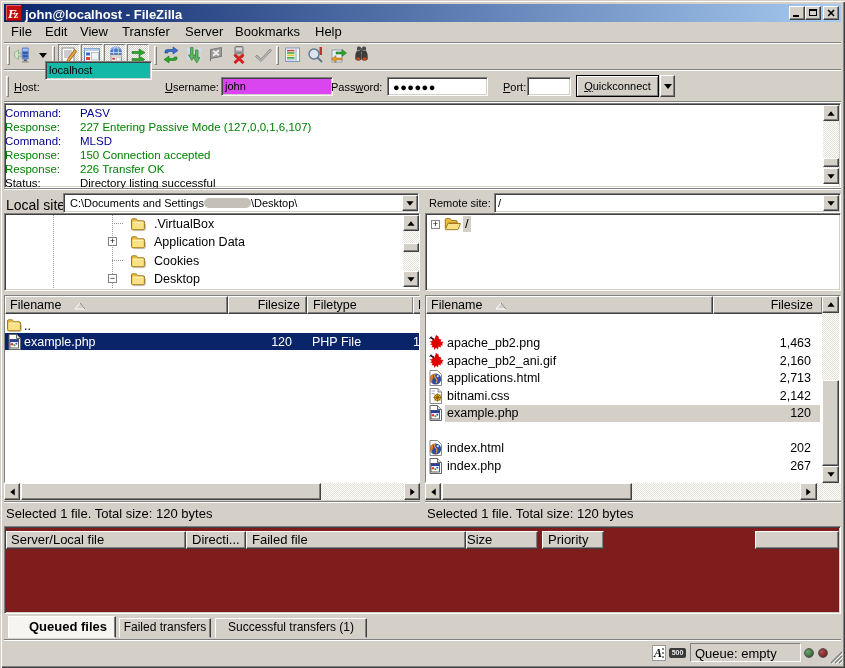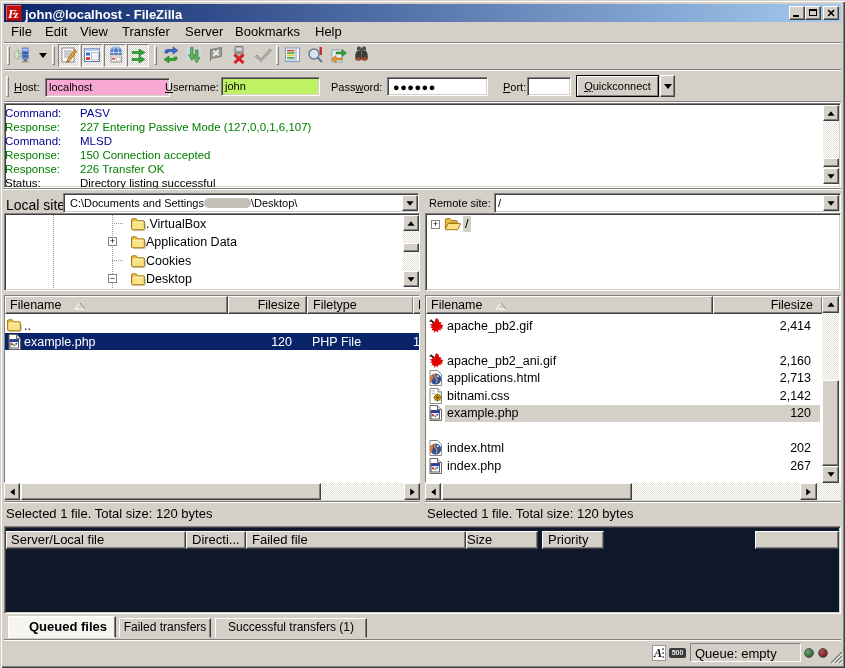--- a/index.html
+++ b/index.html
@@ -15,21 +15,21 @@
 .tri-down{border-left:4px solid transparent;border-right:4px solid transparent;border-top:5px solid #000}
 .tri-left{border-top:4px solid transparent;border-bottom:4px solid transparent;border-right:5px solid #000}
 .tri-right{border-top:4px solid transparent;border-bottom:4px solid transparent;border-left:5px solid #000}
 .sb-btn{position:absolute;background:#d4d0c8;border:1px solid;border-color:#fff #404040 #404040 #fff;box-shadow:inset -1px -1px 0 #808080;display:flex;align-items:center;justify-content:center}
 .sb-thumb{position:absolute;background:#d4d0c8;border:1px solid;border-color:#fff #404040 #404040 #fff;box-shadow:inset -1px -1px 0 #808080}
 u{text-decoration:underline}
 .hdrcell{position:absolute;top:0;height:18px;background:#d4d0c8;border:1px solid;border-color:#fff #404040 #404040 #fff;box-shadow:inset -1px -1px 0 #808080;line-height:16px;white-space:nowrap;overflow:hidden}
 .vdots{background-image:linear-gradient(#999 1px,transparent 1px);background-size:1px 2px}
 .hdots{background-image:linear-gradient(90deg,#999 1px,transparent 1px);background-size:2px 1px}
 .treerow{height:18px;display:flex;align-items:center;white-space:nowrap}
-.treelabel{margin-left:0}
+.treelabel{margin-left:8px}
 .plusbox{width:9px;height:9px;background:#fff;border:1px solid #848484;font-size:9px;line-height:7px;text-align:center;color:#000}
 .plusbox span{position:relative;top:0;left:0;font-family:"Liberation Mono",monospace}
 .rrow{left:2px;width:412px;height:17px;display:flex;align-items:center}
 .rrow .icon{width:16px;height:16px;display:inline-block;position:relative}
 .rrow .fname{margin-left:3px}
 .rrow .fsize{position:absolute;right:29px;text-align:right}
 </style></head>
 <body>
 <svg width="0" height="0" style="position:absolute">
 <defs>
@@ -227,25 +227,25 @@
   <ellipse cx="12.7" cy="13.8" rx="2.2" ry="1.6" fill="#c04818"></ellipse>
   <path d="M4.5 7 Q5.5 6.3 6.5 7" stroke="#6a6a6a" stroke-width="0.8" fill="none"></path>
 </svg>
 </div>
 
 <div class="abs" style="left:4px;top:69px;width:837px;height:1px;background:#808080"></div>
 <div class="abs" style="left:4px;top:70px;width:837px;height:1px;background:#fff"></div>
 
 <div class="abs" style="left:6px;top:76px;width:3px;height:21px;border:1px solid;border-color:#fff #808080 #808080 #fff"></div>
 <div class="abs" style="left:14px;top:81px;font-size:11px"><u>H</u>ost:</div>
-<div class="abs sunken2" style="left:45px;top:78px;width:125px;height:19px;background:#f9a8d4">
+<div class="abs sunken2" style="left:45px;top:61px;width:107px;height:19px;background:#14b8a6">
     <div style="padding:2px 0 0 3px;font-size:11px">localhost</div>
   </div>
 <div class="abs" style="left:165px;top:81px;font-size:11px"><u>U</u>sername:</div>
-<div class="abs sunken2" style="left:221px;top:77px;width:99px;height:19px;background:#bef264">
+<div class="abs sunken2" style="left:221px;top:77px;width:112px;height:19px;background:#d946ef">
     <div style="padding:2px 0 0 3px;font-size:11px">john</div>
   </div>
 <div class="abs" style="left:331px;top:81px;font-size:11px">Pass<u>w</u>ord:</div>
 <div class="abs sunken2" style="left:387px;top:77px;width:101px;height:19px;background:#fff">
     <div style="padding:3px 0 0 5px;font-size:11px;letter-spacing:0.5px">●●●●●●</div>
   </div>
 <div class="abs" style="left:503px;top:81px;font-size:11px"><u>P</u>ort:</div>
 <div class="abs sunken2" style="left:527px;top:77px;width:44px;height:19px;background:#fff"></div>
 <div class="abs" style="left:576px;top:75px;width:83px;height:22px;background:#d4d0c8;border:1px solid #000;box-shadow:inset 1px 1px 0 #fff,inset -1px -1px 0 #808080;text-align:center;line-height:20px;font-size:11px"><u>Q</u>uickconnect</div>
 <div class="abs raised" style="left:660px;top:75px;width:15px;height:22px;background:#d4d0c8;display:flex;align-items:center;justify-content:center">
@@ -376,26 +376,26 @@
 
 <div class="abs sunken2" style="left:425px;top:295px;width:416px;height:188px;background:#fff"></div>
 <div id="rlist" class="abs" style="left:426px;top:296px;width:414px;height:186px;background:#fff;overflow:hidden;font-size:12.5px">
   <div class="hdrcell" style="left:0;width:287px"><span style="margin-left:4px">Filename</span>
     <svg class="abs" style="left:68px;top:5px" width="12" height="8" viewBox="0 0 12 8">
         <path d="M6 1 L11 7 L1 7 Z" fill="#d4d0c8" stroke="#fff" stroke-width="1"></path>
         <path d="M6 1 L11 7" stroke="#808080" stroke-width="1" fill="none"></path>
       </svg>
   </div>
   <div class="hdrcell" style="left:287px;width:110px;text-align:right"><span style="margin-right:9px">Filesize</span></div>
-  <div class="abs rrow" style="top:21px">
+  <div class="abs rrow" style="top:38.5px">
       <svg class="icon" width="16" height="16">
         <use href="#ic-apache"></use>
       </svg>
-      <span class="fname">apache_pb2.gif</span>
-      <span class="fsize">2,414</span>
+      <span class="fname">apache_pb2.png</span>
+      <span class="fsize">1,463</span>
     </div>
   <div class="abs rrow" style="top:56px">
       <svg class="icon" width="16" height="16">
         <use href="#ic-apache"></use>
       </svg>
       <span class="fname">apache_pb2_ani.gif</span>
       <span class="fsize">2,160</span>
     </div>
   <div class="abs rrow" style="top:73.5px">
       <svg class="icon" width="16" height="16">
@@ -464,21 +464,21 @@
 
 <div class="abs" style="left:4px;top:501px;width:416px;height:1px;background:#808080"></div>
 <div class="abs" style="left:4px;top:502px;width:416px;height:22px;background:#d4d0c8;border-top:1px solid #fff"></div>
 <div class="abs" style="left:6px;top:506px">Selected 1 file. Total size: 120 bytes</div>
 <div class="abs" style="left:425px;top:501px;width:416px;height:1px;background:#808080"></div>
 <div class="abs" style="left:425px;top:502px;width:416px;height:22px;background:#d4d0c8;border-top:1px solid #fff"></div>
 <div class="abs" style="left:427px;top:506px">Selected 1 file. Total size: 120 bytes</div>
 <div class="abs" style="left:420px;top:501px;width:5px;height:23px;background:#d4d0c8"></div>
 
 <div class="abs sunken2" style="left:4px;top:526px;width:837px;height:88px;background:#fff"></div>
-<div id="queue" class="abs" style="left:6px;top:528px;width:833px;height:84px;background:#0f172a">
+<div id="queue" class="abs" style="left:6px;top:528px;width:833px;height:84px;background:#7f1d1d">
   <div class="hdrcell" style="top:3px;left:0;width:180px"><span style="margin-left:4px">Server/Local file</span></div>
   <div class="hdrcell" style="top:3px;left:180px;width:60px"><span style="margin-left:5px">Directi...</span></div>
   <div class="hdrcell" style="top:3px;left:240px;width:220px"><span style="margin-left:5px">Failed file</span></div>
   <div class="hdrcell" style="top:3px;left:460px;width:72px;text-align:left"><span style="margin-right:6px">Size</span></div>
   <div class="hdrcell" style="top:3px;left:536px;width:62px"><span style="margin-left:5px">Priority</span></div>
   <div class="hdrcell" style="top:3px;left:749px;width:84px"></div>
 </div>
 
 <div class="abs" style="left:8px;top:616px;width:108px;height:22px;background:#f6f5f1;border:1px solid;border-color:#fff #404040 #f6f5f1 #fff;box-shadow:inset -1px 0 0 #808080;font-weight:bold;text-align:center;line-height:20px;padding-left:12px">Queued files</div>
 <div class="abs" style="left:119px;top:618px;width:92px;height:20px;background:#d4d0c8;border:1px solid;border-color:#fff #404040 #d4d0c8 #fff;box-shadow:inset -1px 0 0 #808080;text-align:center;line-height:17px;font-size:12px">Failed transfers</div>

